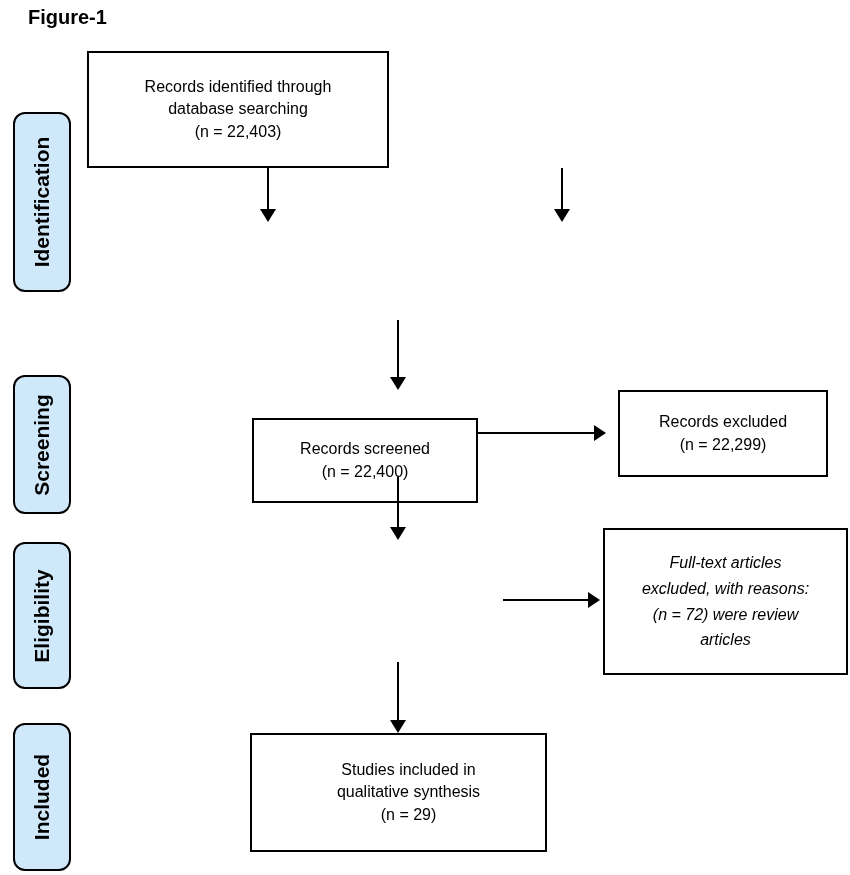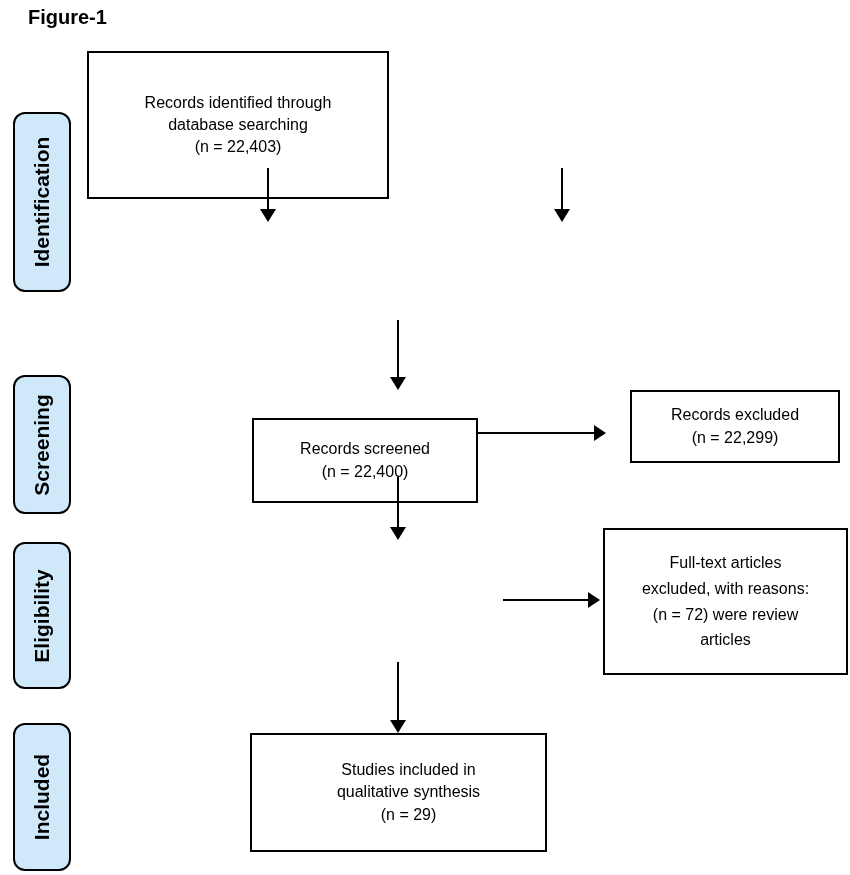--- a/index.html
+++ b/index.html
@@ -46,21 +46,21 @@
     text-align: center;
     box-sizing: border-box;
   }
   .box-text {
     white-space: pre-line;
     font-size: 16px;
     line-height: 1.38;
     color: var(--color-text, #000000);
     padding: 4px 8px;
   }
-  .box-text.loose { line-height: 1.6; }
+  .box-text.loose { line-height: 1.6; font-style: italic; }
   .arrow-v { position: absolute; width: 16px; }
   .arrow-v::before {
     content: "";
     position: absolute;
     left: 50%;
     transform: translateX(-50%);
     top: 0;
     bottom: 11px;
     width: 2px;
     background: var(--color-box-border, #000000);
@@ -112,30 +112,30 @@
   <div class="stage" style="left:13px; top:375px; width:54px; height:135px;">
     <span class="stage-text">Screening</span>
   </div>
   <div class="stage" style="left:13px; top:542px; width:54px; height:143px;">
     <span class="stage-text">Eligibility</span>
   </div>
   <div class="stage" style="left:13px; top:723px; width:54px; height:144px;">
     <span class="stage-text">Included</span>
   </div>
 
-  <div class="box" style="left:87px; top:51px; width:302px; height:148px;">
+  <div class="box" style="left:87px; top:51px; width:302px; height:117px;">
     <span class="box-text">Records identified through
 database searching
 (n = 22,403)</span>
   </div>
   <div class="box" style="left:252px; top:390px; width:226px; height:85px;margin-top:28px;">
     <span class="box-text">Records screened
 (n = 22,400)</span>
   </div>
-  <div class="box" style="left:618px; top:390px; width:210px; height:73px;margin-left:12px;">
+  <div class="box" style="left:618px; top:390px; width:210px; height:87px;">
     <span class="box-text">Records excluded
 (n = 22,299)</span>
   </div>
   <div class="box" style="left:603px; top:528px; width:245px; height:147px;">
     <span class="box-text loose">Full-text articles
 excluded, with reasons:
 (n = 72) were review
 articles</span>
   </div>
   <div class="box" style="left:250px; top:733px; width:297px; height:119px;padding-left:20px;">

